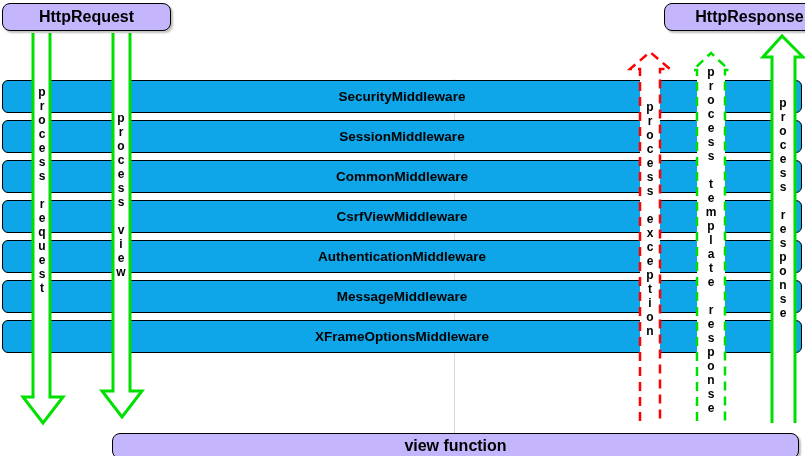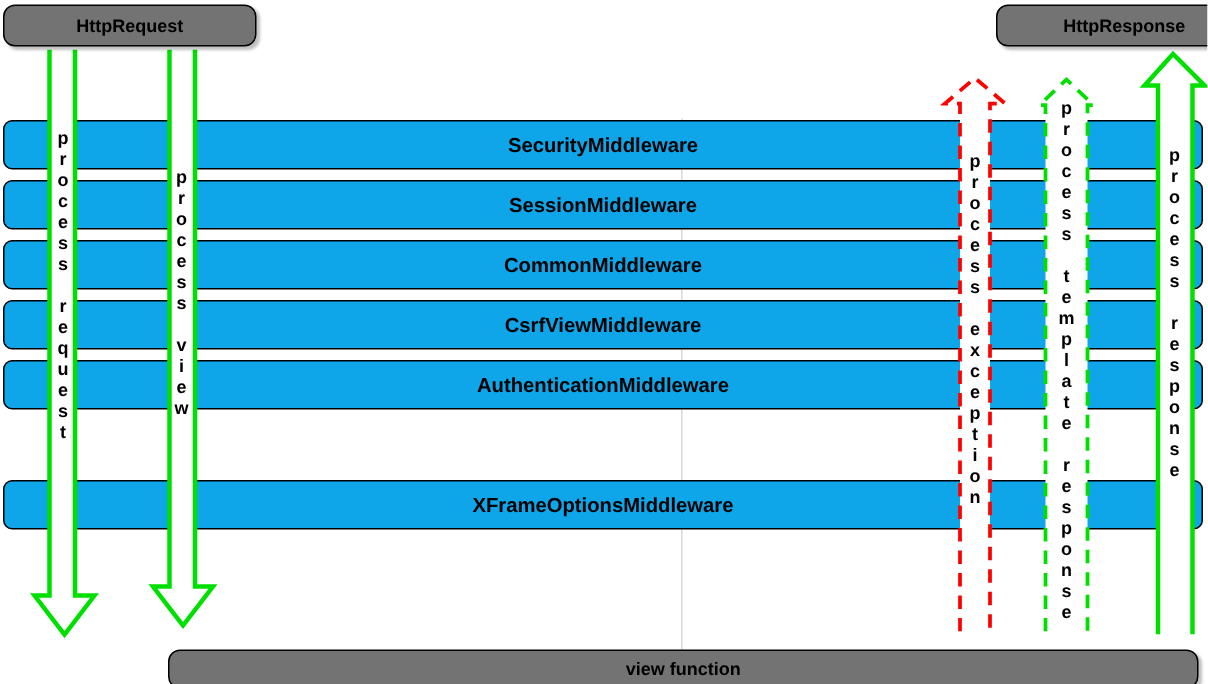--- a/index.html
+++ b/index.html
@@ -1,23 +1,23 @@
 <!DOCTYPE html>
 <html><head>
 <meta charset="utf-8">
 <style>
   html,body { margin:0; padding:0; background:#fff; }
   #canvas {
     position:relative; width:805px; height:456px; background:#fff;
     font-family:"Liberation Sans", sans-serif; overflow:hidden;
   }
   .box {
-    position:absolute; background:#737373; border:1.5px solid #000;
+    position:absolute; background:#c4b5fd; border:1.5px solid #000;
     border-radius:8px; display:flex; align-items:center; justify-content:center;
-    font-weight:bold; font-size:12px; color:#000; z-index:4;
+    font-weight:bold; font-size:16px; color:#000; z-index:4;
     box-shadow:2px 2px 2px rgba(0,0,0,0.25);
   }
   #http-request  { left:2px;   top:3px;   width:167px; height:26px; }
   #http-response { left:664px; top:3px;   width:169px; height:26px; }
   #view-function { left:112px; top:422px; width:685px; height:24px; z-index:2;margin-top:11px; }
   .mw-bar {
     position:absolute; left:2px; width:798px; height:31px;
     background:#0ea5e9; border:1.5px solid #000; border-radius:6px;
     display:flex; align-items:center; justify-content:center;
     font-weight:bold; font-size:13.5px; color:#000; z-index:1;
@@ -38,20 +38,21 @@
 
 <div id="canvas">
 
   <div id="page-seam"></div>
 
   <div class="mw-bar" style="top:80px">SecurityMiddleware</div>
   <div class="mw-bar" style="top:120px">SessionMiddleware</div>
   <div class="mw-bar" style="top:160px">CommonMiddleware</div>
   <div class="mw-bar" style="top:200px">CsrfViewMiddleware</div>
   <div class="mw-bar" style="top:240px">AuthenticationMiddleware</div>
+  <div class="mw-bar" style="top:280px">MessageMiddleware</div>
   <div class="mw-bar" style="top:320px">XFrameOptionsMiddleware</div>
 
   <svg class="arrow-svg" style="left:20px; top:33px" width="46" height="393" viewBox="0 0 46 393">
     <path d="M13,0 L13,364 L3,364 L23,390 L43,364 L30,364 L30,0" fill="#ffffff" stroke-width="3" stroke="#00e000"></path>
   </svg>
 
   <svg class="arrow-svg" style="left:99px; top:33px" width="46" height="386" viewBox="0 0 46 386">
     <path d="M14,0 L14,358 L3,358 L23,384 L43,358 L31,358 L31,0" fill="#ffffff" stroke-width="3" stroke="#00e000"></path>
   </svg>
 

